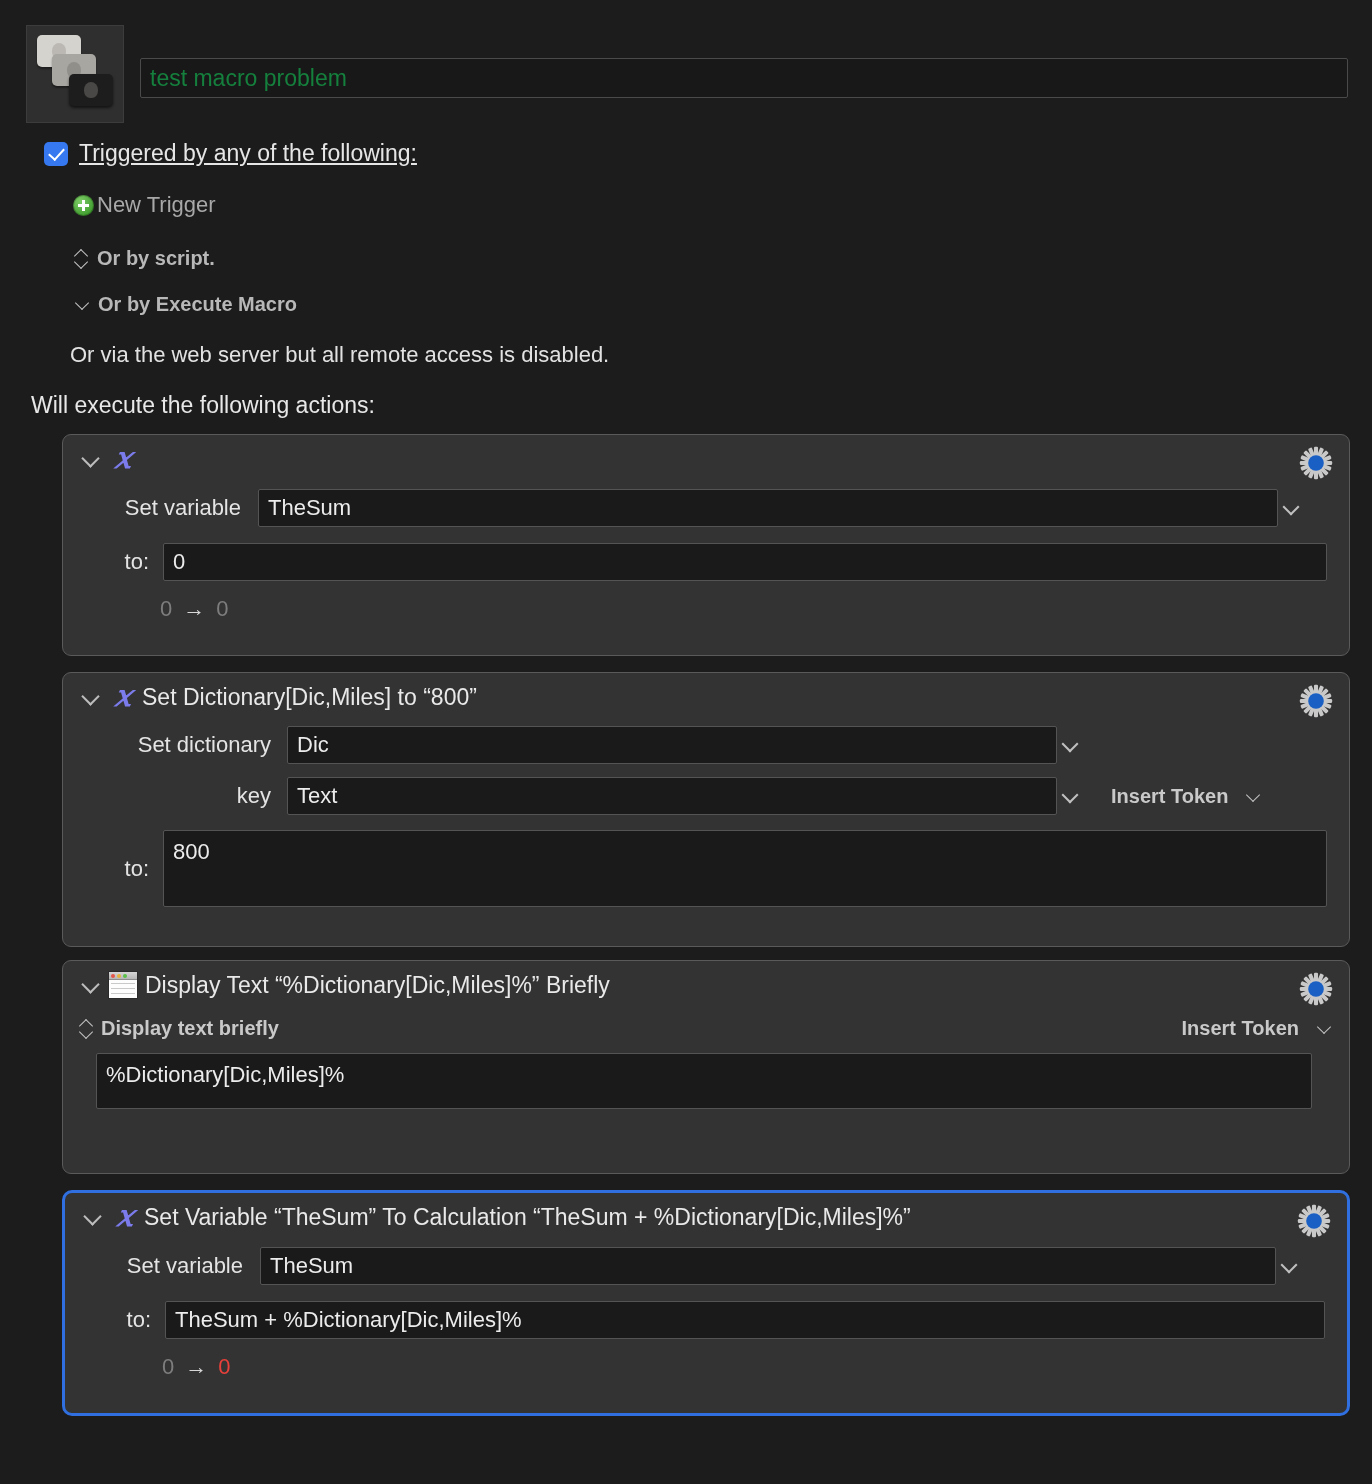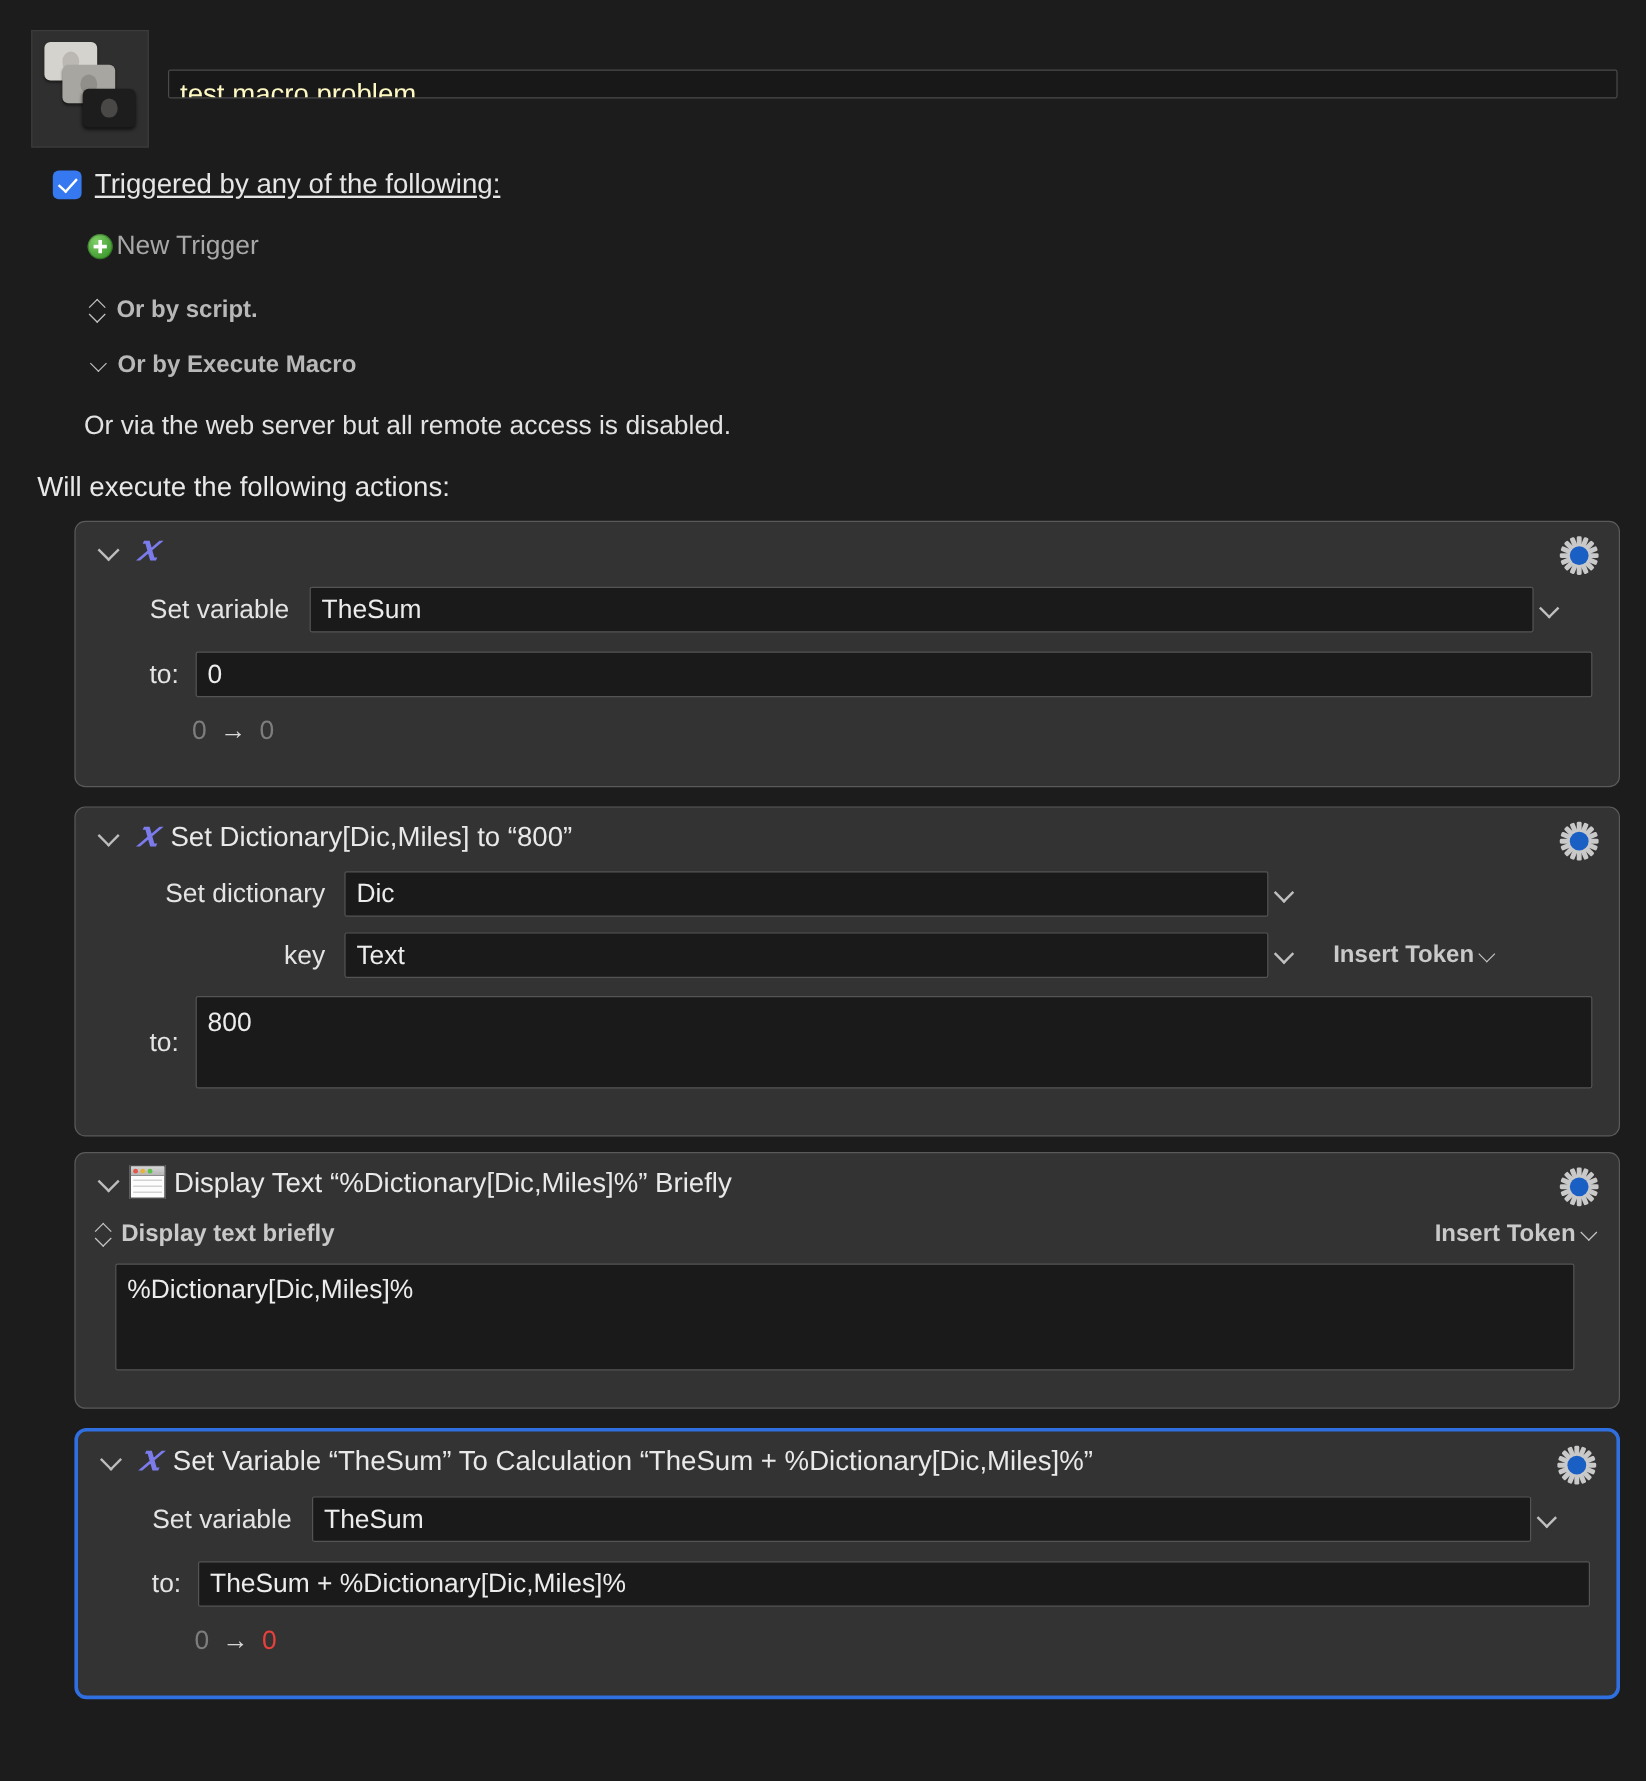--- a/index.html
+++ b/index.html
@@ -44,25 +44,25 @@
   .kc1 { left: 10px; top: 9px;  width: 44px; height: 32px; background: #d5d3ce; box-shadow: 0 2px 2px rgba(0,0,0,.35); }
   .kc1 .inner { background: #a5a29c; }
   .kc2 { left: 25px; top: 28px; width: 44px; height: 32px; background: #a8a6a1; box-shadow: 0 2px 2px rgba(0,0,0,.4); }
   .kc2 .inner { background: #7d7b76; }
   .kc3 { left: 42px; top: 48px; width: 44px; height: 32px; background: #1d1d1d; box-shadow: 0 2px 3px rgba(0,0,0,.6); }
   .kc3 .inner { background: #6d6b67; }
 
   .title-field {
     position: absolute;
     left: 140px; top: 58px;
-    width: 1208px; height: 24px;
+    width: 1208px; height: 40px;
     background: #181818;
     border: 1px solid #4a4a4a;
     border-radius: 2px;
-    color: #fef9c3;
+    color: #15803d;
     font-size: 23px;
     line-height: 38px;
     padding-left: 9px;
     white-space: nowrap;
     overflow: hidden;
   }
 
   
   .trigger-row {
     position: absolute;
@@ -255,21 +255,21 @@
   .mini-chev {
     width: 26px; height: 20px; position: relative; flex: none;
   }
   .mini-chev::after {
     content: ""; position: absolute; left: 7px; top: 3px;
     width: 10px; height: 10px;
     border: solid #c0c0c0; border-width: 0 2px 2px 0;
     transform: rotate(45deg);
   }
   .insert-token {
-    display: flex; align-items: center; gap: 5px;
+    display: flex; align-items: center; gap: 19px;
     color: #c9c9c9; font-size: 20px; font-weight: bold;
     flex: none;
   }
   .result-line {
     display: flex; align-items: center; gap: 11px;
     padding-left: 97px;
     font-size: 22px;
     color: #7d7d7d;
   }
   .result-line .arrow { color: #d8d8d8; font-size: 22px; }
@@ -428,21 +428,21 @@
     <div class="row" style="margin-top:8px;padding-left:18px">
       <div class="updown-icon"></div>
       <div style="color:#c9c9c9;font-size:20px;font-weight:bold;margin-left:8px">Display text briefly</div>
       <div style="flex:1"></div>
       <div class="insert-token">
         <span>Insert Token</span>
         <span class="chev"></span>
       </div>
     </div>
     <div class="row" style="margin-top:13px;padding-left:33px">
-      <div class="field tall" style="width:1216px;height:89px">%Dictionary[Dic,Miles]%</div>
+      <div class="field tall" style="width:1216px;height:56px">%Dictionary[Dic,Miles]%</div>
     </div>
   </div>
 
   <div class="action selected" style="top:1190px;height:226px">
     <div class="act-header">
       <div class="disclosure"></div>
       <div class="x-icon">𝑥</div>
       <div class="act-title">Set Variable “TheSum” To Calculation “TheSum + %Dictionary[Dic,Miles]%”</div>
       <svg class="gear" viewBox="0 0 40 40">
         <g fill="#c9c9c9">

